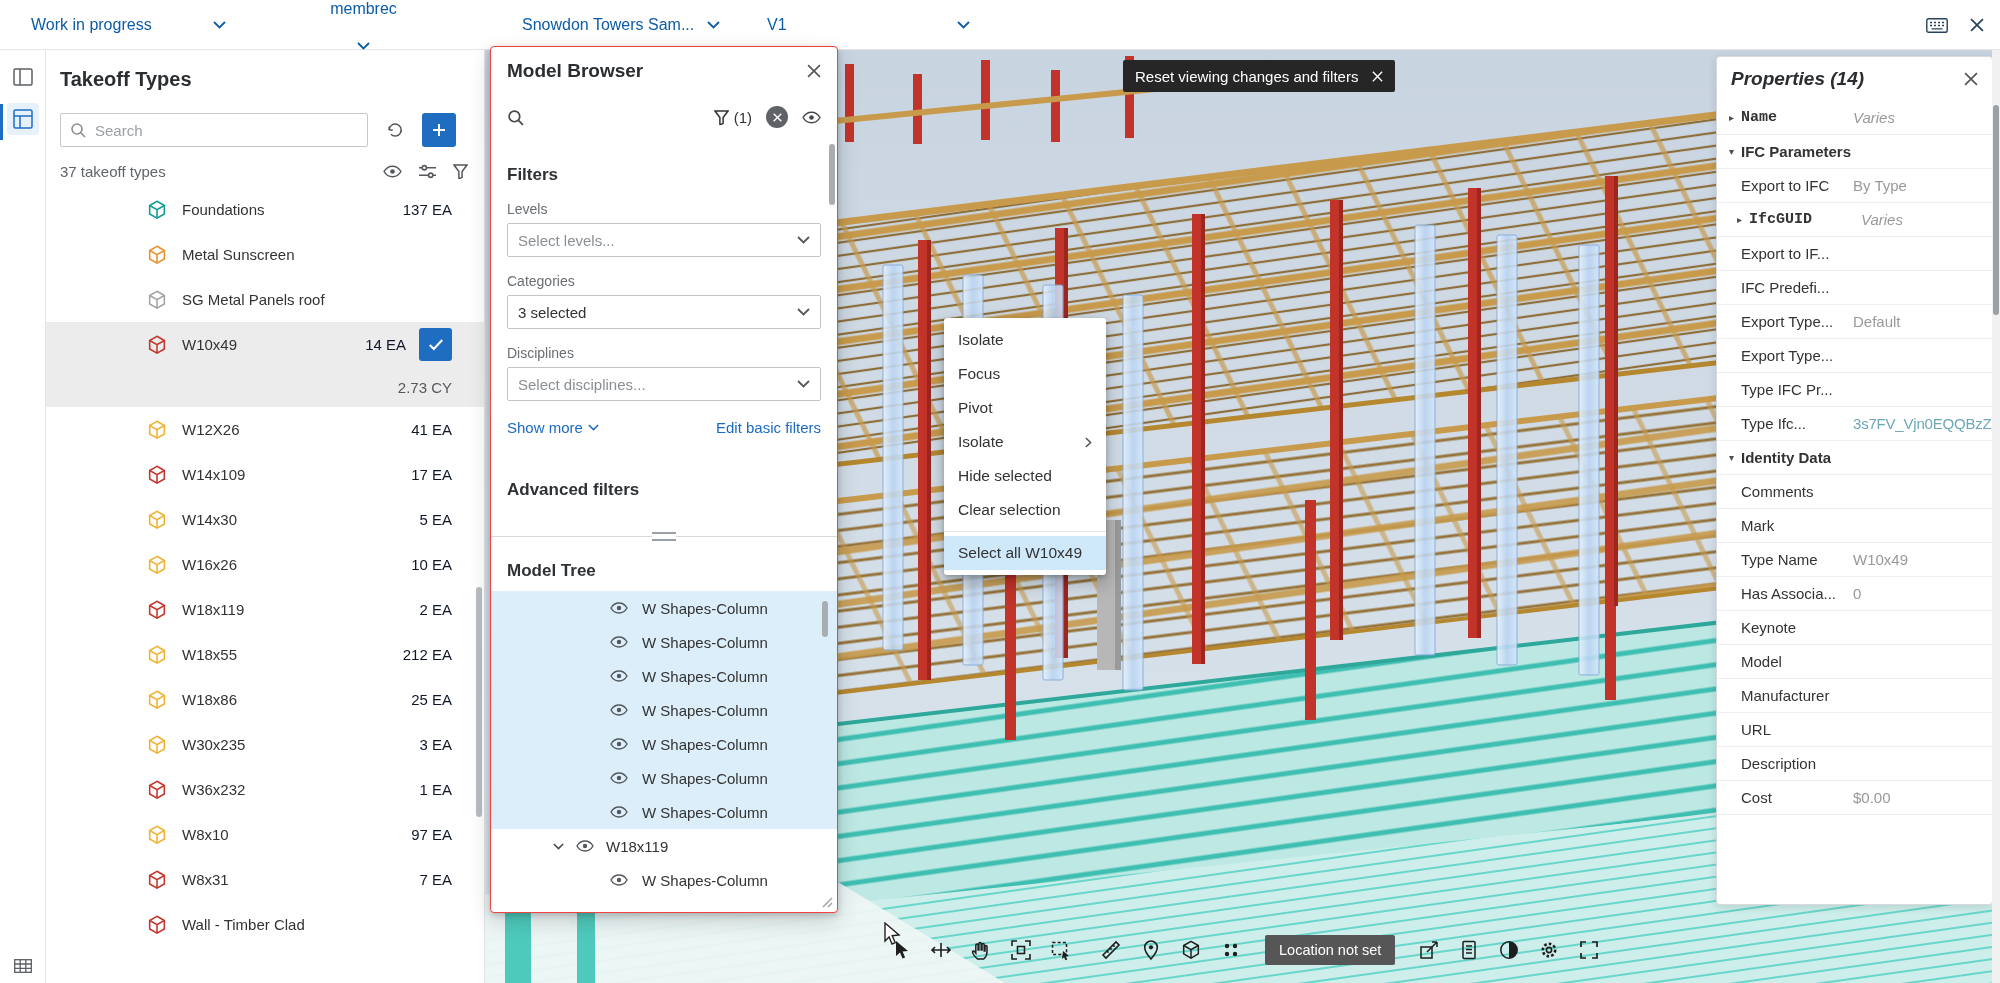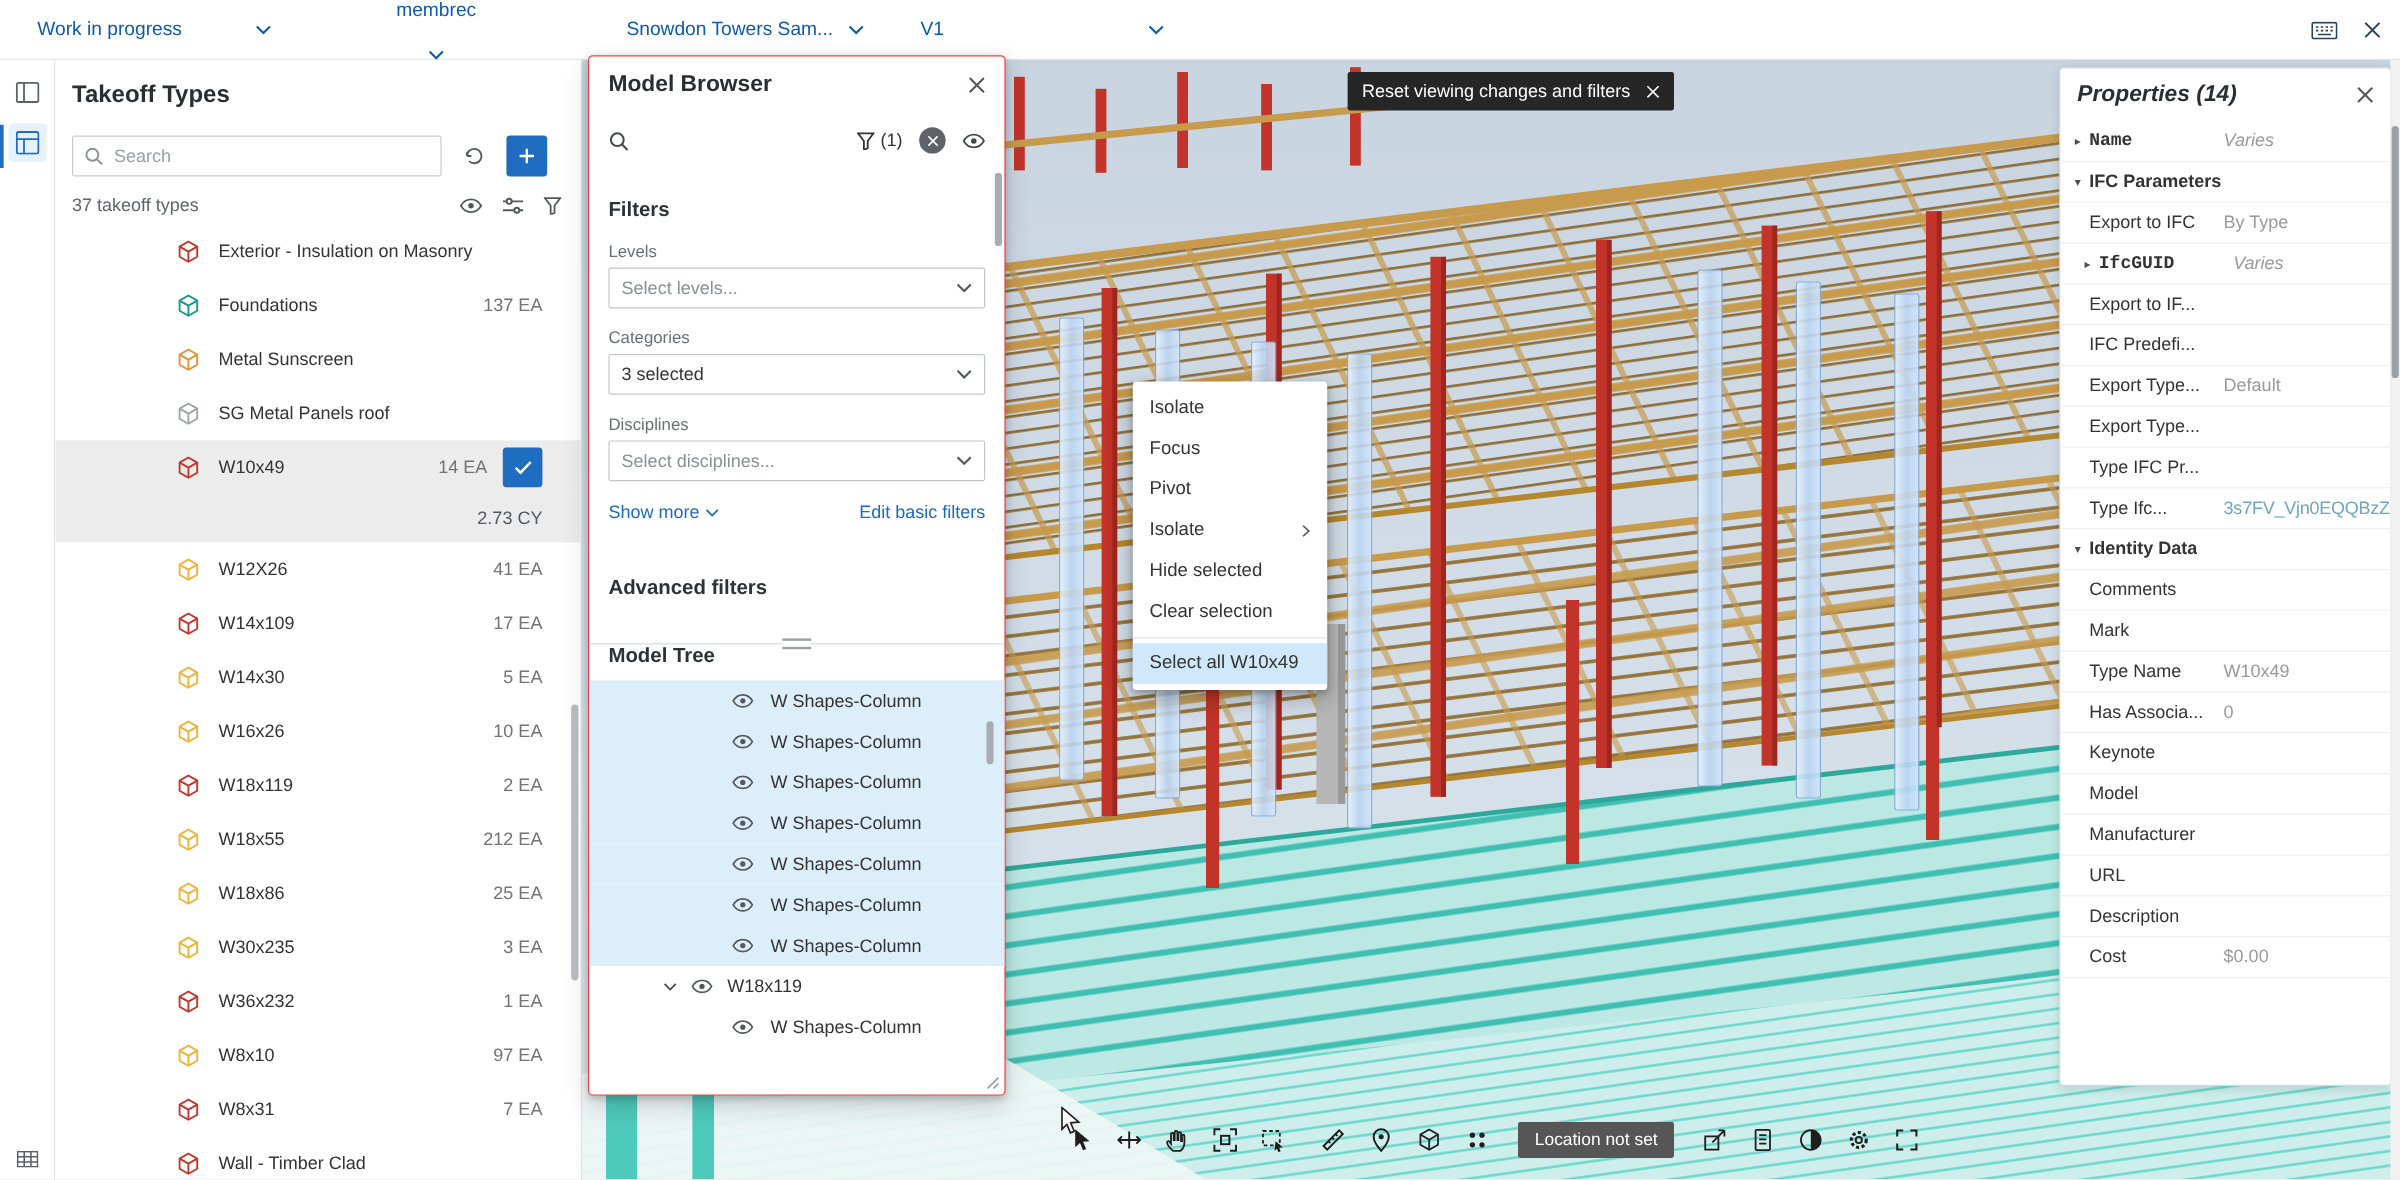--- a/index.html
+++ b/index.html
@@ -41,21 +41,21 @@
   .to-search input::placeholder { color:#9aa0a6; }
   .to-history { width:30px; height:30px; display:flex; align-items:center; justify-content:center; color:#54585c; }
   .to-add { width:34px; height:34px; background:#1f6dc1; border-radius:3px; color:#fff;
             display:flex; align-items:center; justify-content:center; }
   .to-countrow { display:flex; align-items:center; margin:16px 16px 0 14px; color:#60646a; font-size:15px; }
   .to-countrow .icons { margin-left:auto; display:flex; align-items:center; gap:17px; color:#54585c; }
   .to-list { position:absolute; left:0; right:0; top:137px; bottom:0; overflow:hidden; }
   .to-row { height:45px; display:flex; align-items:center; padding:0 32px 0 100px; font-size:15px; }
   .to-row .cube { margin-right:14px; flex:0 0 auto; }
   .to-name { color:#333; white-space:nowrap; }
-  .to-qty { margin-left:auto; color:#737373; }
+  .to-qty { margin-left:auto; color:#0f172a; }
   .to-row.sel { background:#ececec; padding-right:78px; position:relative; }
   .to-check { position:absolute; right:32px; top:6px; width:33px; height:33px; background:#1f6dc1;
               border-radius:3px; display:flex; align-items:center; justify-content:center; }
   .to-sub { height:40px; background:#ececec; display:flex; align-items:center; justify-content:flex-end;
             padding:0 32px; color:#55585c; font-size:15px; }
   .to-scroll { position:absolute; right:2px; top:537px; width:6px; height:230px; background:#b9bcc0; border-radius:3px; }
   .c-red    { color:#c5352b; }
   .c-teal   { color:#0f9b8f; }
   .c-orange { color:#e8922f; }
   .c-gray   { color:#a0a4a8; }
@@ -82,21 +82,21 @@
   .mb-select .val { white-space:nowrap; overflow:hidden; }
   .mb-select.filled { color:#333; }
   .mb-select .dd { color:#54585c; }
   .mb-links { display:flex; justify-content:space-between; align-items:center; margin-top:18px;
               font-size:15px; color:#1b6ac1; }
   .mb-links .lnk { display:flex; align-items:center; gap:5px; cursor:pointer; }
   .mb-h-adv { margin-top:44px; }
   .mb-divider { position:relative; margin:36px -16px 0; border-top:1px solid #d7dadd; }
   .mb-grip { position:absolute; left:50%; top:-5px; transform:translateX(-50%); width:24px; height:9px;
              border-top:2px solid #9aa0a5; border-bottom:2px solid #9aa0a5; background:#fff; }
-  .mb-h-tree { margin-bottom:10px; }
+  .mb-h-tree { margin-top:24px; margin-bottom:10px; }
   .mb-tree { margin:0 -16px; position:relative; }
   .mb-trow { height:34px; display:flex; align-items:center; font-size:15px; color:#333; cursor:pointer; }
   .mb-trow.hl { background:#dbeefa; }
   .mb-trow .eye { color:#54585c; display:flex; }
   .mb-trow.leaf .eye { margin-left:135px; }
   .mb-trow.leaf .lbl { margin-left:14px; }
   .mb-trow.hdr .tchev { margin-left:78px; color:#44484c; display:flex; }
   .mb-trow.hdr .eye { margin-left:12px; }
   .mb-trow.hdr .lbl { margin-left:12px; }
   .mb-outer-scroll { position:absolute; right:2px; top:97px; width:6px; height:61px; background:#a9adb1; border-radius:3px; }
@@ -509,30 +509,20 @@
           <svg width="15" height="15" viewBox="0 0 14 14">
               <path d="M1 1h12L8.5 7v5.5l-3 1.5V7z" fill="none" stroke="currentColor" stroke-width="1.4"></path>
             </svg>
         </span>
       </span>
     </div>
 
     <div class="to-list">
 
       <div class="to-row">
-        <span class="cube c-red">
-            <svg width="22" height="22" viewBox="0 0 24 24" fill="none" stroke="currentColor" stroke-width="1.7">
-              <path d="M12 2.5l8 4.6v9.2l-8 4.6-8-4.6V7.1z"></path>
-              <path d="M4 7.1l8 4.6 8-4.6M12 11.7v9.2"></path>
-            </svg>
-          </span>
-        <span class="to-name">Exterior - Insulation on Masonry</span>
-        <span class="to-qty"></span>
-      </div>
-      <div class="to-row">
         <span class="cube c-teal">
             <svg width="22" height="22" viewBox="0 0 24 24" fill="none" stroke="currentColor" stroke-width="1.7">
               <path d="M12 2.5l8 4.6v9.2l-8 4.6-8-4.6V7.1z"></path>
               <path d="M4 7.1l8 4.6 8-4.6M12 11.7v9.2"></path>
             </svg>
           </span>
         <span class="to-name">Foundations</span>
         <span class="to-qty">137 EA</span>
       </div>
       <div class="to-row">

